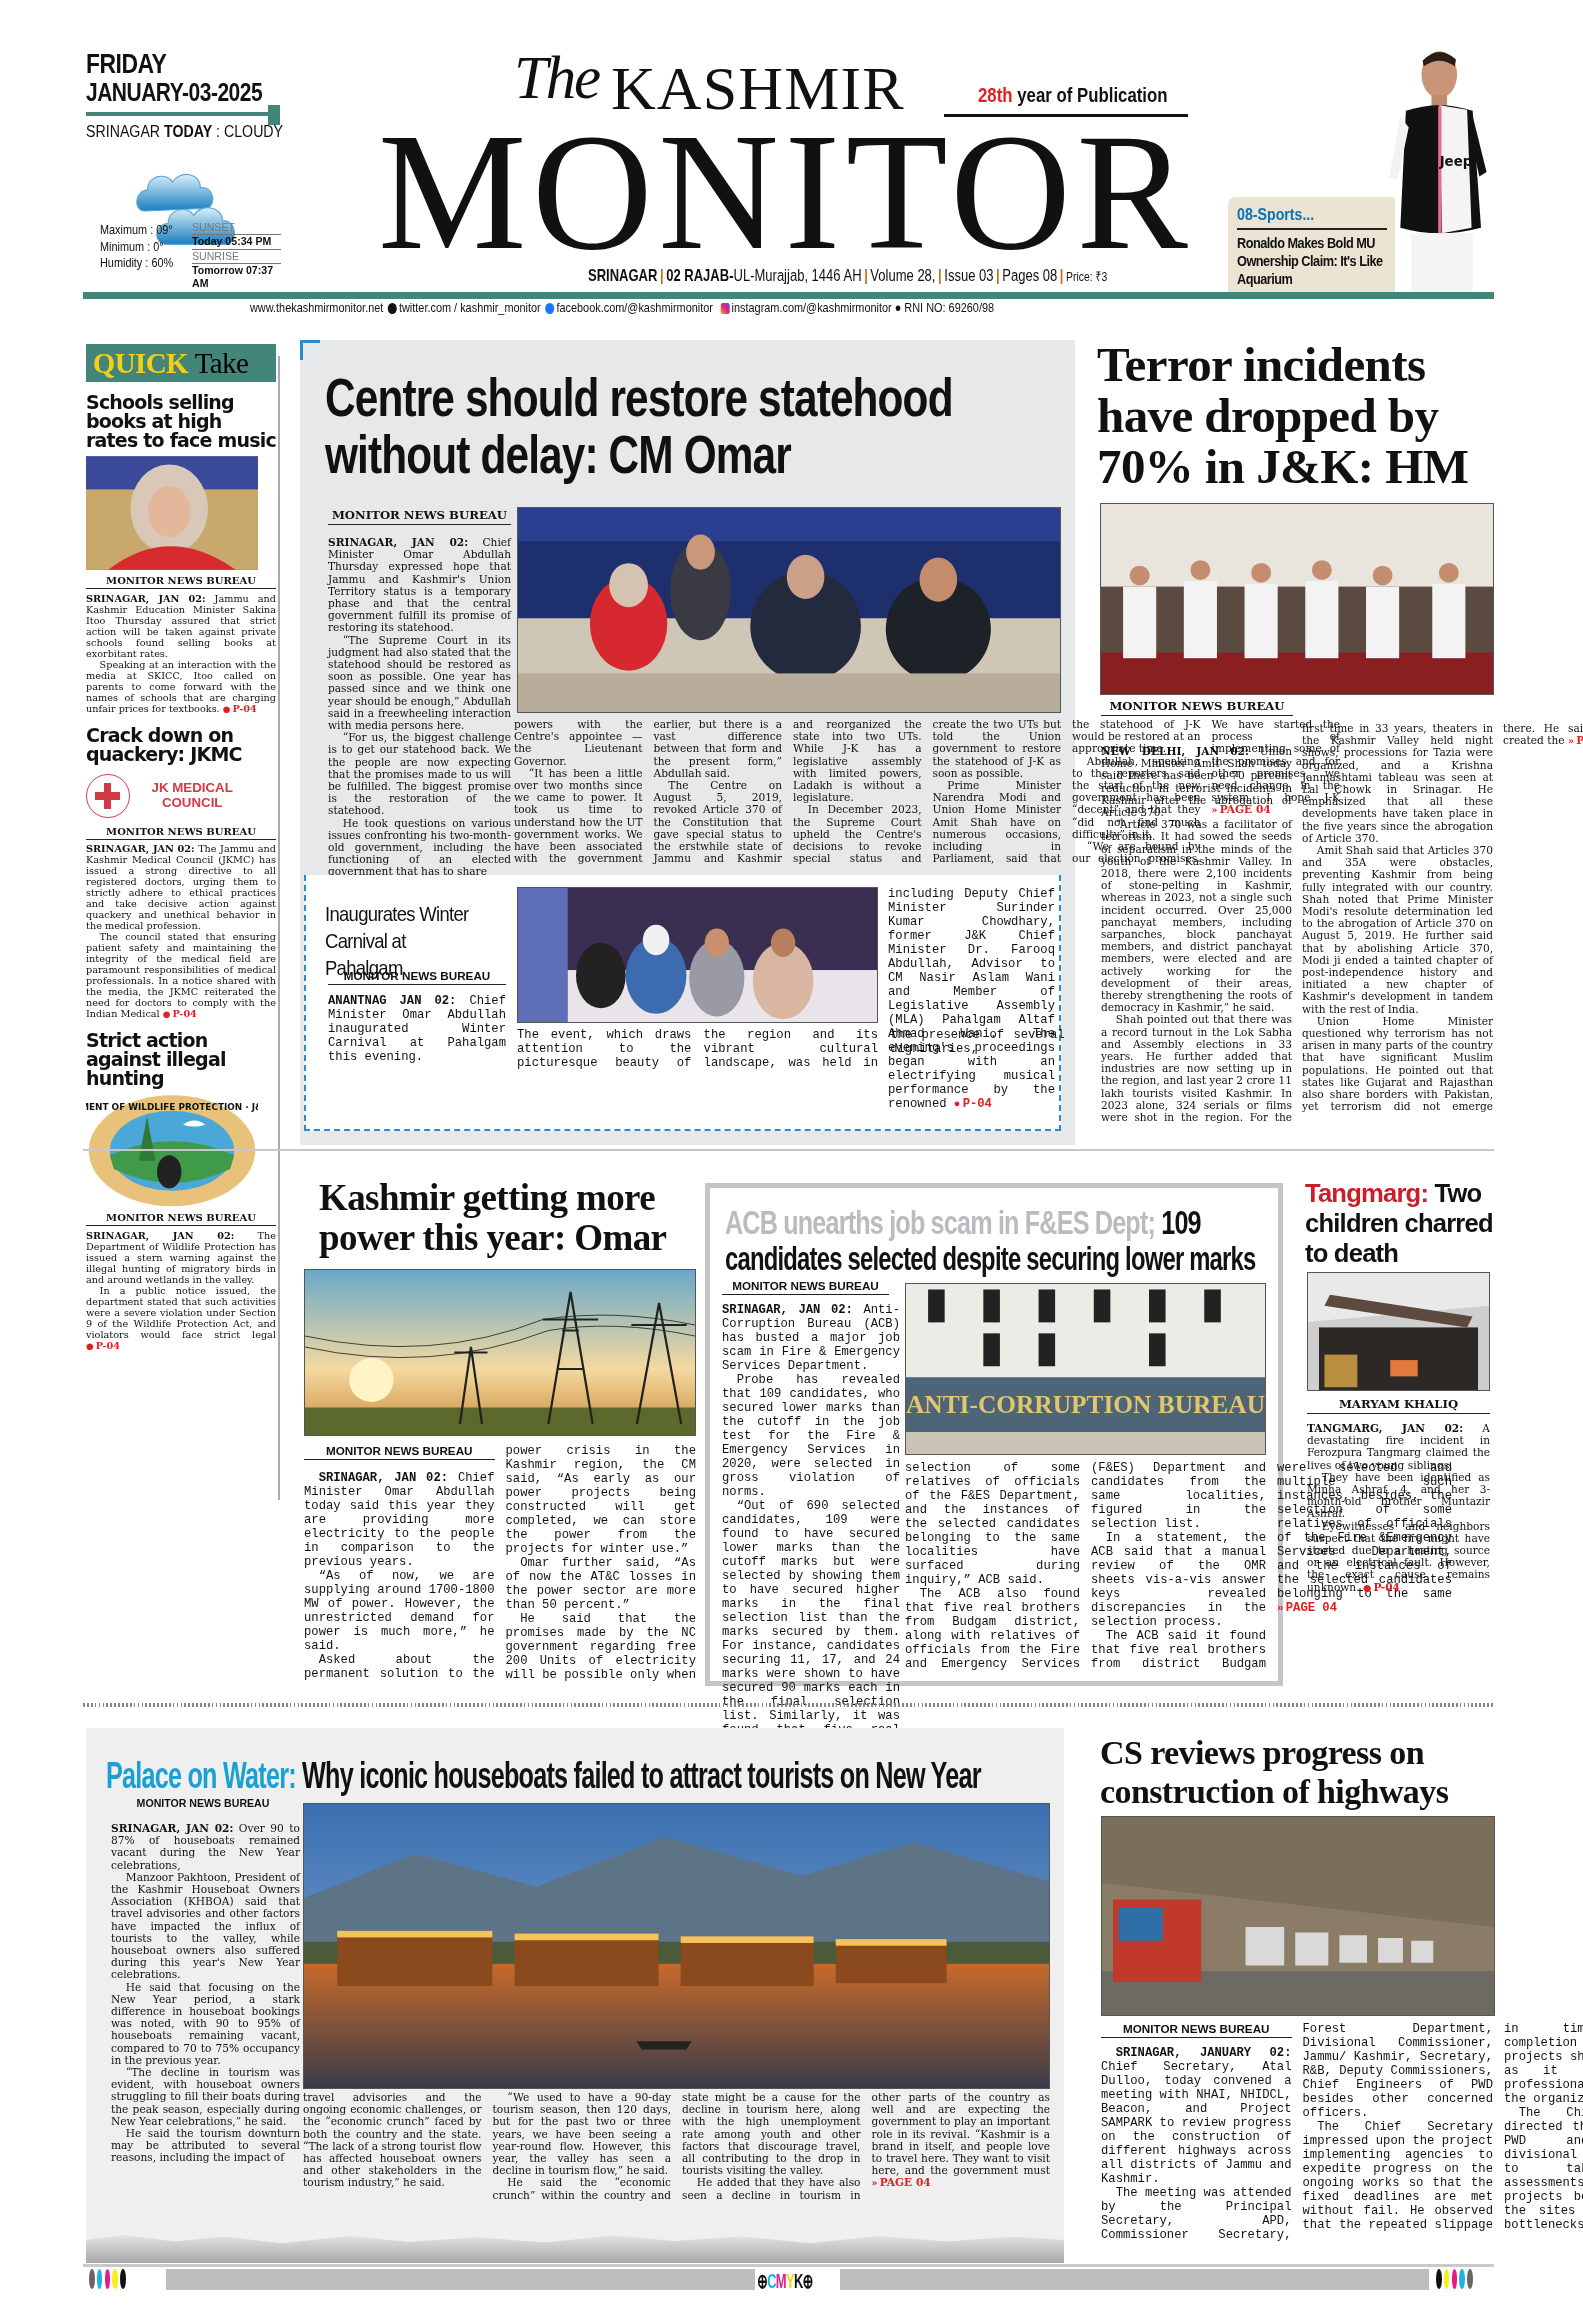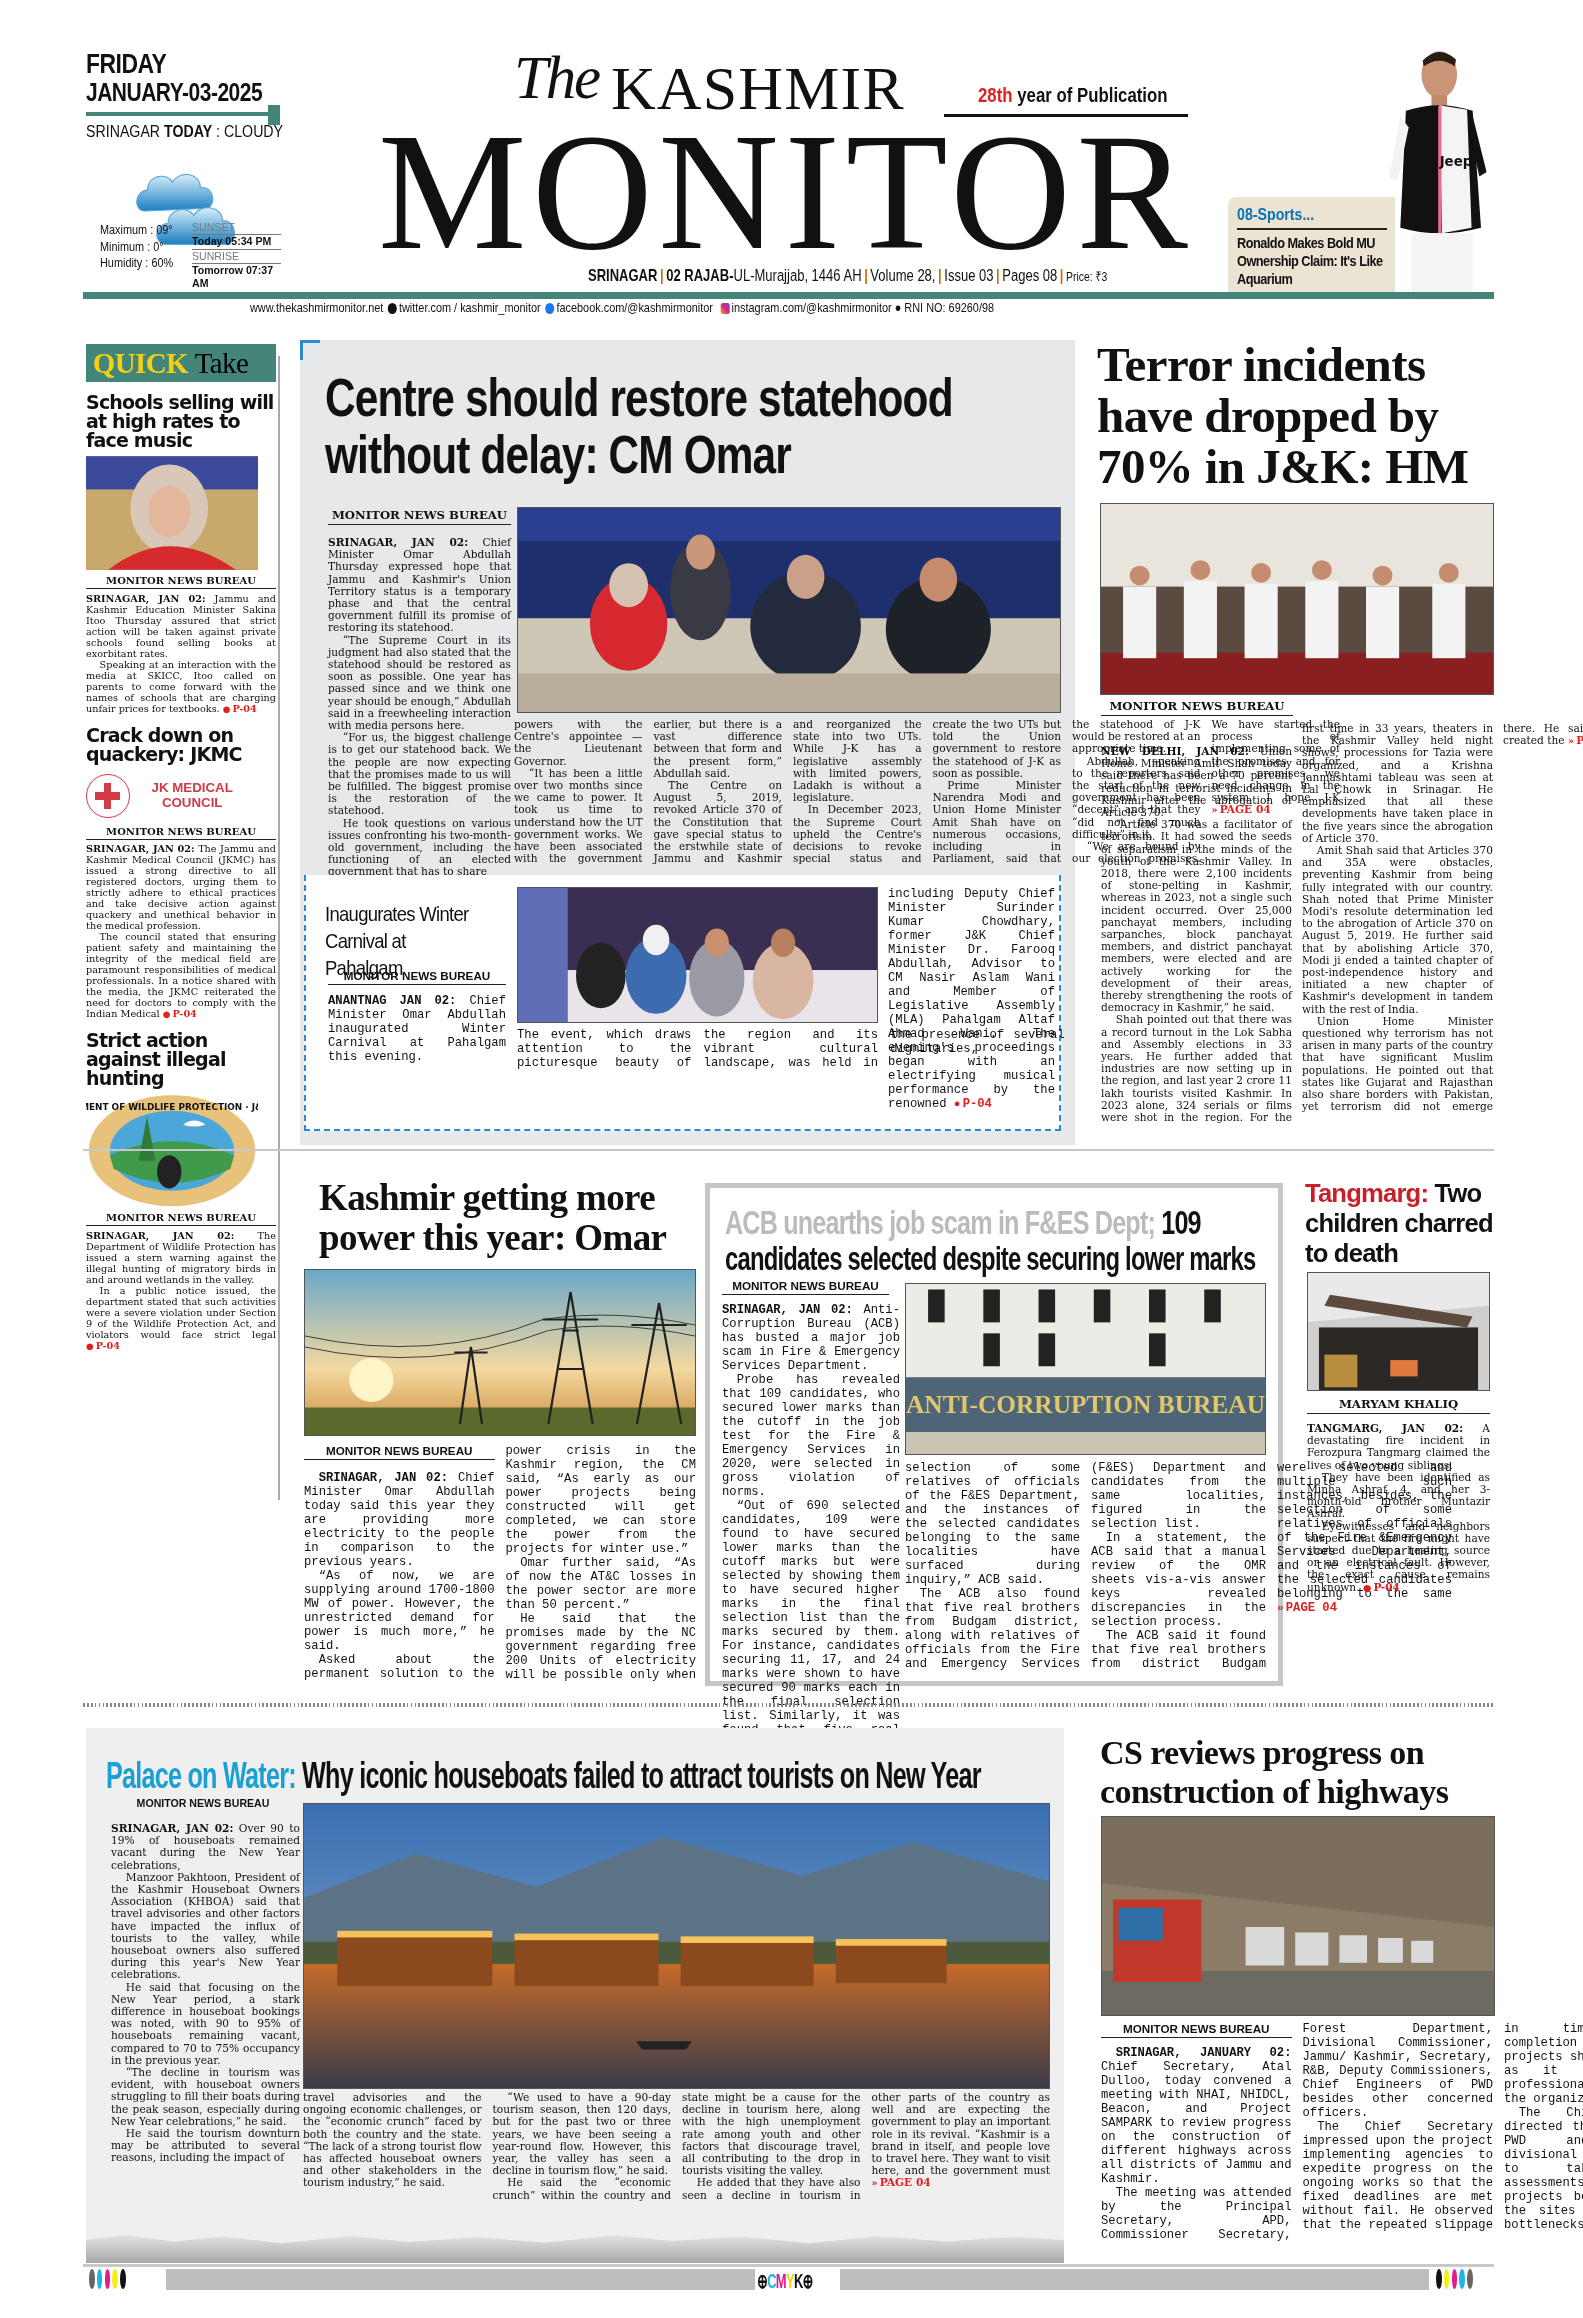--- a/index.html
+++ b/index.html
@@ -215,21 +215,21 @@
 </div>
 
 <div class="abs qt-divider"></div>
 <div class="abs qt">
   <div class="qt-head">
     <span class="q">QUICK</span>
     <span class="t">Take</span>
   </div>
 
   <article>
-    <h3 class="qt-hl">Schools selling will at high rates to face music</h3>
+    <h3 class="qt-hl">Schools selling books at high rates to face music</h3>
     <svg class="photo" width="172" height="114" viewBox="0 0 310 205" style="display:block;border:none">
       <rect width="310" height="205" fill="#3b4a9a"></rect>
         <rect y="60" width="310" height="145" fill="#c8a96b"></rect>
       <ellipse cx="150" cy="95" rx="70" ry="80" fill="#d9c7b8"></ellipse>
         <ellipse cx="150" cy="100" rx="38" ry="46" fill="#e3b79c"></ellipse>
       <path d="M40 205 Q150 120 270 205 Z" fill="#d72a2e"></path>
     </svg>
     <div class="byline" style="margin-top:5.6px">MONITOR NEWS BUREAU</div>
     <div class="body" style="margin-top:3.3px">
       <p><span class="dl">SRINAGAR, JAN 02:</span> <span>Jammu and Kashmir Education Minister Sakina Itoo Thursday assured that strict action will be taken against private schools found selling books at exorbitant rates.</span></p>
@@ -446,21 +446,21 @@
   <p>They have been identified as Minha Ashraf, 4, and her 3-month-old brother Muntazir Ashraf.</p>
   <p><span>Eyewitnesses and neighbors suspect that the fire might have started due to a heating source or an electrical fault. However, the exact cause remains unknown.</span> <span class="jump">P-04</span></p>
 </div>
 
 <div class="abs dot-rule"></div>
 
 <div class="abs hb-box"></div>
 <h2 class="abs hb-hl"><span class="blue">Palace on Water:</span> <span>Why iconic houseboats failed to attract tourists on New Year</span></h2>
 <div class="abs byline hb-byline">MONITOR NEWS BUREAU</div>
 <div class="abs body hb-col1">
-  <p><span class="dl">SRINAGAR, JAN 02:</span> <span>Over 90 to 19% of houseboats remained vacant during the New Year celebrations,</span></p>
+  <p><span class="dl">SRINAGAR, JAN 02:</span> <span>Over 90 to 87% of houseboats remained vacant during the New Year celebrations,</span></p>
   <p>Manzoor Pakhtoon, President of the Kashmir Houseboat Owners Association (KHBOA) said that travel advisories and other factors have impacted the influx of tourists to the valley, while houseboat owners also suffered during this year's New Year celebrations.</p>
   <p>He said that focusing on the New Year period, a stark difference in houseboat bookings was noted, with 90 to 95% of houseboats remaining vacant, compared to 70 to 75% occupancy in the previous year.</p>
   <p>“The decline in tourism was evident, with houseboat owners struggling to fill their boats during the peak season, especially during New Year celebrations,” he said.</p>
   <p>He said the tourism downturn may be attributed to several reasons, including the impact of</p>
 </div>
 <svg class="abs photo hb-photo" viewBox="0 0 1345 515" preserveAspectRatio="none">
   <defs>
       <linearGradient id="hbsky" x1="0" y1="0" x2="0" y2="1">
         <stop offset="0" stop-color="#3a6fb0"></stop>
         <stop offset="1" stop-color="#8fb1d8"></stop>

